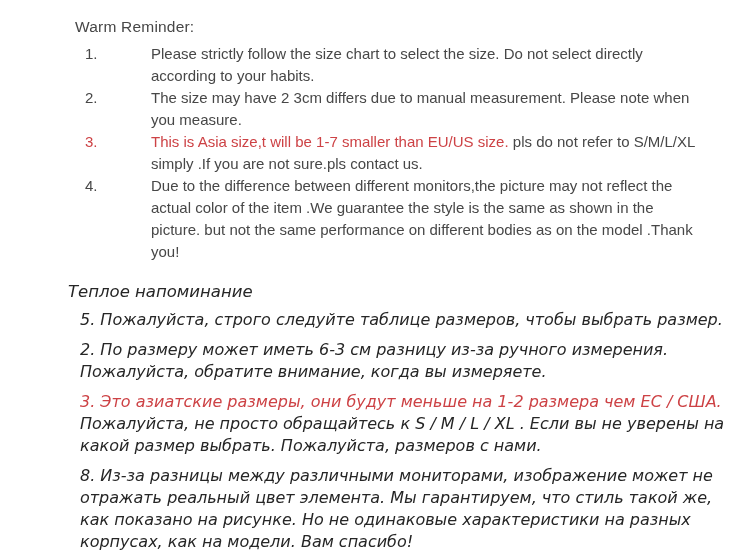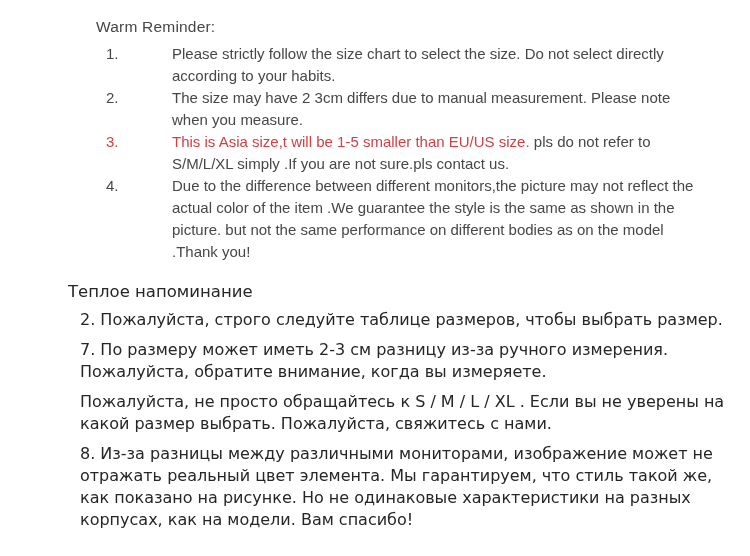--- a/index.html
+++ b/index.html
@@ -6,21 +6,21 @@
     .page {
       width: 750px;
       height: 556px;
       box-sizing: border-box;
       background: var(--bg, #ffffff);
       font-family: "Liberation Sans", sans-serif;
       overflow: hidden;
     }
     
     .en {
-      padding: 16px 55px 0 96px;
+      padding: 16px 55px 0 75px;
       color: var(--en-text, #474747);
       font-size: 15px;
       line-height: 22px;
     }
     .en-title {
       font-size: 15.5px;
       font-weight: normal;
       letter-spacing: .2px;
       margin: 0 0 5px 0;
     }
@@ -28,20 +28,21 @@
     .en-item { display: flex; margin-left: 10px; }
     .en-num { flex: 0 0 18px; }
     .en-text { flex: 1; max-width: 592px; margin-left: 48px; }
     
     .ru {
       padding: 18px 25px 0 68px;
       color: var(--ru-text, #262626);
       font-family: "DejaVu Sans", sans-serif;
       font-size: 16px;
       line-height: 22px;
+      font-style: italic;
     }
     .ru-title {
       font-size: 16.5px;
       font-weight: normal;
       margin: 0 0 6px 0;
     }
     .ru-item {
       margin: 0 0 8px 12px;
       max-width: 660px;
     }
@@ -62,37 +63,37 @@
         <span class="en-text"><span>Please strictly follow the size chart to select the size. Do not select directly according to your habits.</span></span>
       </li>
 
       <li class="en-item">
         <span class="en-num">2.</span>
         <span class="en-text"><span>The size may have 2 3cm differs due to manual measurement. Please note when you measure.</span></span>
       </li>
 
       <li class="en-item">
         <span class="en-num red">3.</span>
-        <span class="en-text"><span class="red">This is Asia size,t will be 1-5 smaller than EU/US size.</span><span> pls do not refer to S/M/L/XL simply .If you are not sure.pls contact us.</span></span>
+        <span class="en-text"><span class="red">This is Asia size,t will be 1-7 smaller than EU/US size.</span><span> pls do not refer to S/M/L/XL simply .If you are not sure.pls contact us.</span></span>
       </li>
 
       <li class="en-item">
         <span class="en-num">4.</span>
         <span class="en-text"><span>Due to the difference between different monitors,the picture may not reflect the actual color of the item .We guarantee the style is the same as shown in the picture. but not the same performance on different bodies as on the model .Thank you!</span></span>
       </li>
 
     </ol>
   </section>
 
   <section class="ru">
     <h2 class="ru-title">Теплое напоминание</h2>
 
-    <p class="ru-item"><span class="block">2. Пожалуйста, строго следуйте таблице размеров, чтобы выбрать размер.</span></p>
+    <p class="ru-item"><span class="block">5. Пожалуйста, строго следуйте таблице размеров, чтобы выбрать размер.</span></p>
 
-    <p class="ru-item"><span>7. По размеру может иметь 2-3 см разницу из-за ручного измерения. Пожалуйста, обратите внимание, когда вы измеряете.</span></p>
+    <p class="ru-item"><span>2. По размеру может иметь 6-3 см разницу из-за ручного измерения. Пожалуйста, обратите внимание, когда вы измеряете.</span></p>
 
-    <p class="ru-item"><span>Пожалуйста, не просто обращайтесь к S / M / L / XL . Если вы не уверены на какой размер выбрать. Пожалуйста, свяжитесь с нами.</span></p>
+    <p class="ru-item"><span class="red block">3. Это азиатские размеры, они будут меньше на 1-2 размера чем ЕС / США.</span><span>Пожалуйста, не просто обращайтесь к S / M / L / XL . Если вы не уверены на какой размер выбрать. Пожалуйста, размеров с нами.</span></p>
 
     <p class="ru-item"><span>8. Из-за разницы между различными мониторами, изображение может не отражать реальный цвет элемента. Мы гарантируем, что стиль такой же, как показано на рисунке. Но не одинаковые характеристики на разных корпусах, как на модели. Вам спасибо!</span></p>
 
   </section>
 
 </div>
 
 </body></html>

